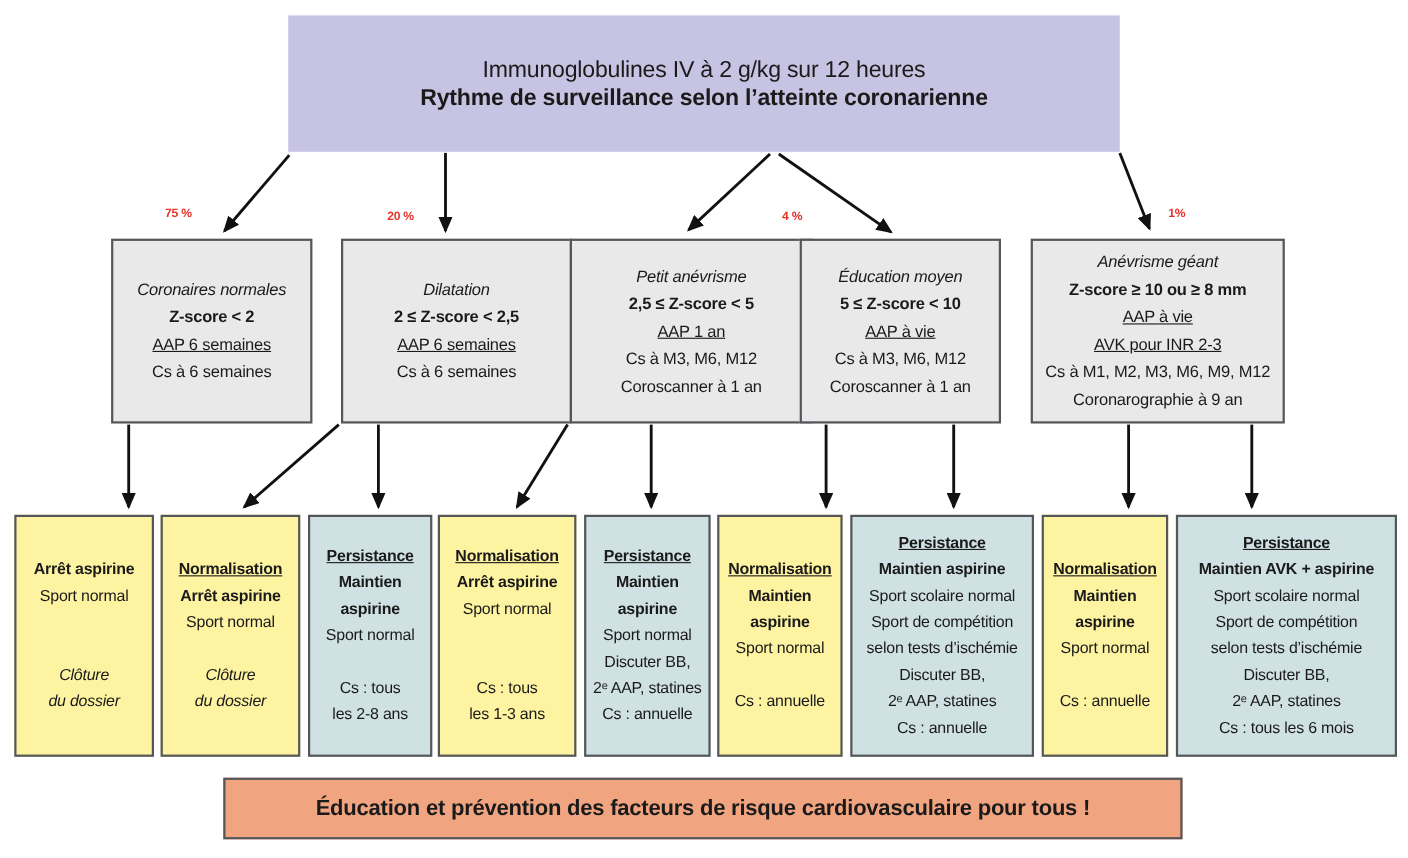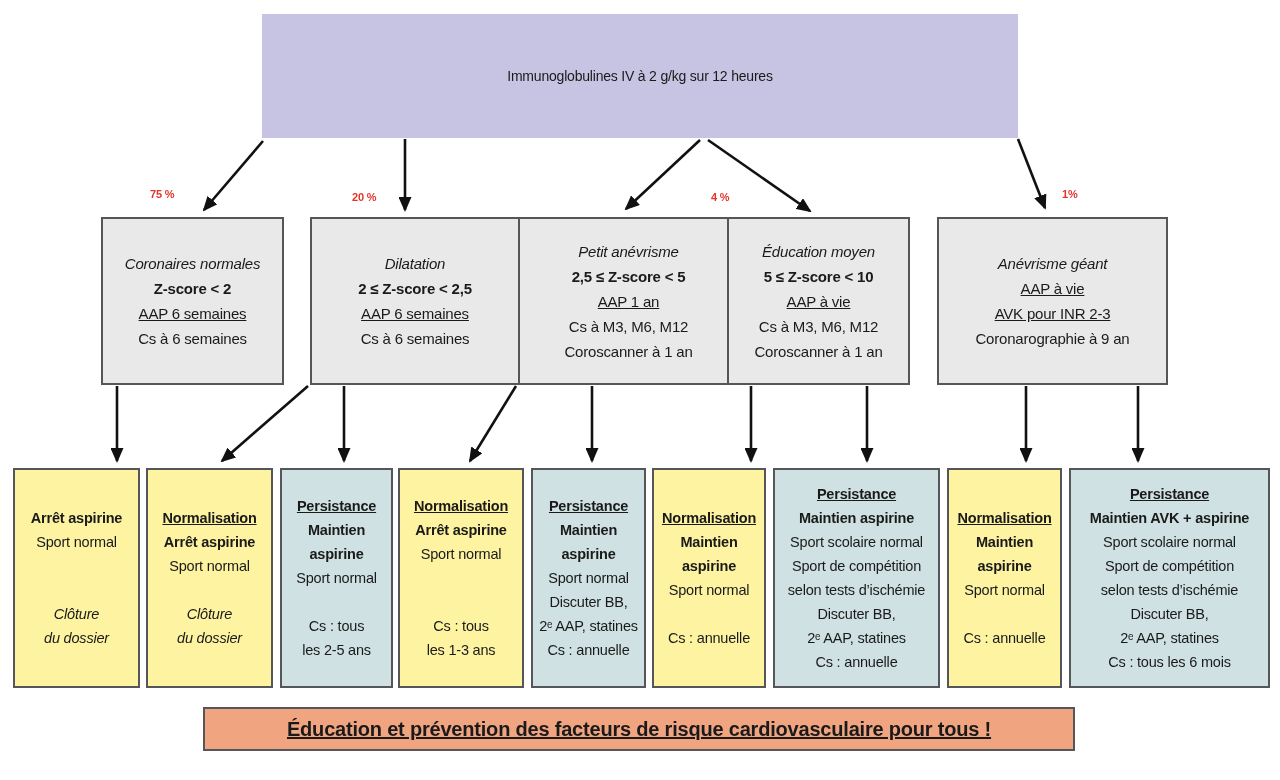--- a/index.html
+++ b/index.html
@@ -13,21 +13,21 @@
   .box{position:absolute;box-sizing:border-box;display:flex;flex-direction:column;
        justify-content:center;align-items:center;text-align:center;}
   .ln{line-height:24px;font-size:14.5px;white-space:nowrap;}
   .ln.spacer{height:24px;}
   .ln.bold{font-weight:bold;}
   .ln.italic{font-style:italic;}
   .ln.underline{text-decoration:underline;}
   .ln.bold-underline{font-weight:bold;text-decoration:underline;}
 
   .header-box{left:262px;top:14px;width:756px;height:124px;background:var(--header-bg,#c7c3e2);}
-  .header-box .ln{line-height:25px;font-size:14px;}
+  .header-box .ln{line-height:25px;font-size:21px;}
 
   .branch{top:217px;height:168px;background:var(--branch-bg,#e9e9e9);border:2px solid var(--border,#55565a);}
   .branch .ln{line-height:25px;font-size:15px;}
   .branch-0{left:101px;width:183px;}
   .branch-1{left:310px;width:210px;}
   .branch-2{left:518px;width:221px;}
   .branch-3{left:727px;width:183px;}
   .branch-4{left:937px;width:231px;}
 
   .outcome{top:468px;height:220px;border:2px solid var(--border,#55565a);}
@@ -42,22 +42,22 @@
   .outcome-6{left:773px;width:167px;}
   .outcome-7{left:947px;width:115px;}
   .outcome-8{left:1069px;width:201px;}
 
   .pct{position:absolute;font-weight:bold;font-size:11px;color:var(--percent-red,#e6332a);white-space:nowrap;}
   .pct-0{left:150px;top:188px;}
   .pct-1{left:352px;top:191px;}
   .pct-2{left:711px;top:191px;}
   .pct-3{left:1062px;top:188px;}
 
-  .banner{left:203px;top:707px;width:872px;height:44px;background:var(--banner-bg,#f0a480);
-          border:2px solid var(--border,#55565a);text-decoration:underline;}
+  .banner{left:203px;top:707px;width:872px;height:56px;background:var(--banner-bg,#f0a480);
+          border:2px solid var(--border,#55565a);}
   .banner .ln-single{font-weight:bold;font-size:20px;letter-spacing:-0.2px;}
 </style>
 </head>
 <body>
 
 <div class="stage">
 
   <svg class="overlay" width="1280" height="780" viewBox="0 0 1280 780" xmlns="http://www.w3.org/2000/svg">
     <defs>
       <marker id="ah" markerUnits="userSpaceOnUse" markerWidth="15" markerHeight="13" refX="13" refY="6.5" orient="auto">
@@ -77,20 +77,21 @@
         <line x1="592" y1="386" x2="592" y2="461" stroke="#111111" stroke-width="2.6" marker-end="url(#ah)"></line>
         <line x1="751" y1="386" x2="751" y2="461" stroke="#111111" stroke-width="2.6" marker-end="url(#ah)"></line>
         <line x1="867" y1="386" x2="867" y2="461" stroke="#111111" stroke-width="2.6" marker-end="url(#ah)"></line>
         <line x1="1026" y1="386" x2="1026" y2="461" stroke="#111111" stroke-width="2.6" marker-end="url(#ah)"></line>
         <line x1="1138" y1="386" x2="1138" y2="461" stroke="#111111" stroke-width="2.6" marker-end="url(#ah)"></line>
       </g>
   </svg>
 
   <div class="box header-box">
       <div class="ln regular">Immunoglobulines IV à 2 g/kg sur 12 heures</div>
+      <div class="ln bold">Rythme de surveillance selon l’atteinte coronarienne</div>
     </div>
 
   <span class="pct pct-0">75 %</span>
   <span class="pct pct-1">20 %</span>
   <span class="pct pct-2">4 %</span>
   <span class="pct pct-3">1%</span>
 
   <div class="box branch branch-0">
       <div class="ln italic">Coronaires normales</div>
       <div class="ln bold">Z-score &lt; 2</div>
@@ -112,22 +113,24 @@
     </div>
   <div class="box branch branch-3">
       <div class="ln italic">Éducation moyen</div>
       <div class="ln bold">5 ≤ Z-score &lt; 10</div>
       <div class="ln underline">AAP à vie</div>
       <div class="ln regular">Cs à M3, M6, M12</div>
       <div class="ln regular">Coroscanner à 1 an</div>
     </div>
   <div class="box branch branch-4">
       <div class="ln italic">Anévrisme géant</div>
+      <div class="ln bold">Z-score ≥ 10 ou ≥ 8 mm</div>
       <div class="ln underline">AAP à vie</div>
       <div class="ln underline">AVK pour INR 2-3</div>
+      <div class="ln regular">Cs à M1, M2, M3, M6, M9, M12</div>
       <div class="ln regular">Coronarographie à 9 an</div>
     </div>
 
   <div class="box outcome outcome-0 yellow">
       <div class="ln bold">Arrêt aspirine</div>
       <div class="ln regular">Sport normal</div>
       <div class="ln spacer"></div>
       <div class="ln spacer"></div>
       <div class="ln italic">Clôture</div>
       <div class="ln italic">du dossier</div>
@@ -140,21 +143,21 @@
       <div class="ln italic">Clôture</div>
       <div class="ln italic">du dossier</div>
     </div>
   <div class="box outcome outcome-2 blue">
       <div class="ln bold-underline">Persistance</div>
       <div class="ln bold">Maintien</div>
       <div class="ln bold">aspirine</div>
       <div class="ln regular">Sport normal</div>
       <div class="ln spacer"></div>
       <div class="ln regular">Cs : tous</div>
-      <div class="ln regular">les 2-5 ans</div>
+      <div class="ln regular">les 2-8 ans</div>
     </div>
   <div class="box outcome outcome-3 yellow">
       <div class="ln bold-underline">Normalisation</div>
       <div class="ln bold">Arrêt aspirine</div>
       <div class="ln regular">Sport normal</div>
       <div class="ln spacer"></div>
       <div class="ln spacer"></div>
       <div class="ln regular">Cs : tous</div>
       <div class="ln regular">les 1-3 ans</div>
     </div>

